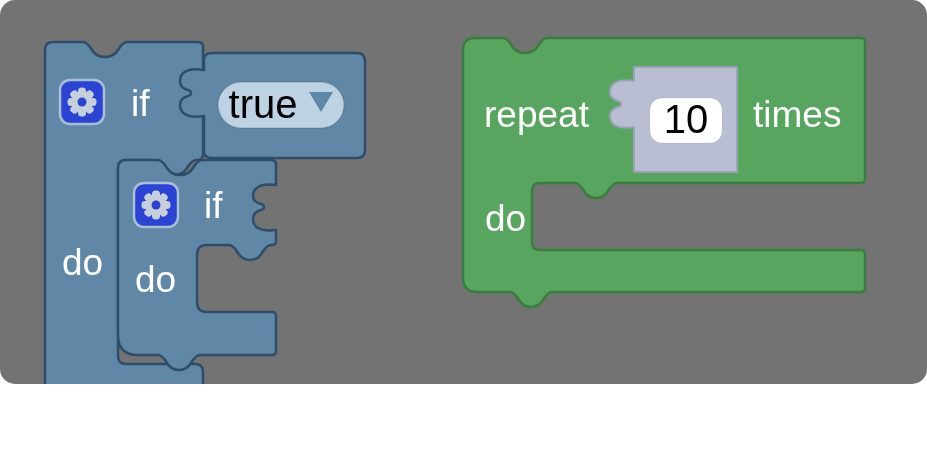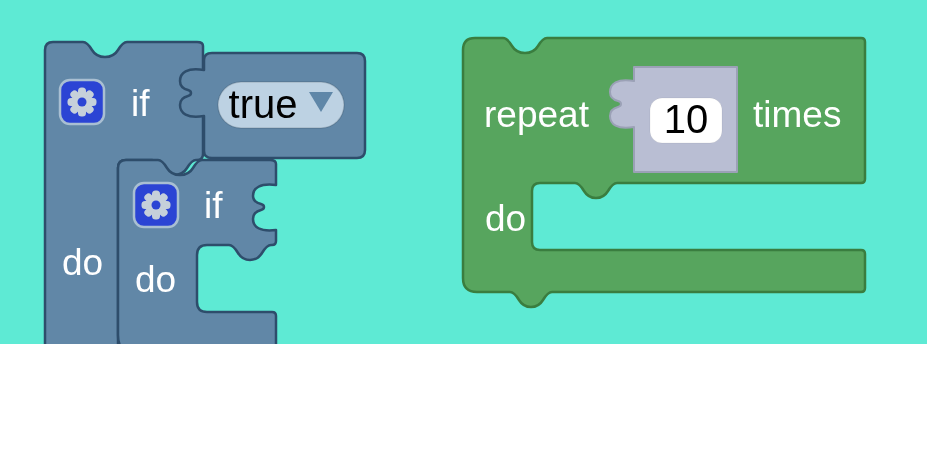--- a/index.html
+++ b/index.html
@@ -1,22 +1,23 @@
 <!DOCTYPE html>
 <html><head>
 <meta charset="utf-8">
 <style>
   html, body { margin: 0; padding: 0; background: #ffffff; }
   .workspace {
     position: relative;
     width: 927px;
-    height: 344px;
-    background: #5eead4;
+    height: 384px;
+    background: #737373;
     overflow: hidden;
     font-family: "Liberation Sans", sans-serif;
+    border-radius: 15px;
   }
   .workspace svg { position: absolute; left: 0; top: 0; }
   text {
     font-family: "Liberation Sans", sans-serif;
     user-select: none;
   }
   .block-label { font-size: 37px; }
   .field-text  { font-size: 40px; }
   .block-path  { stroke-width: 2.5; stroke-linejoin: round; }
   .shadow-path { stroke-width: 2; stroke-linejoin: round; }

